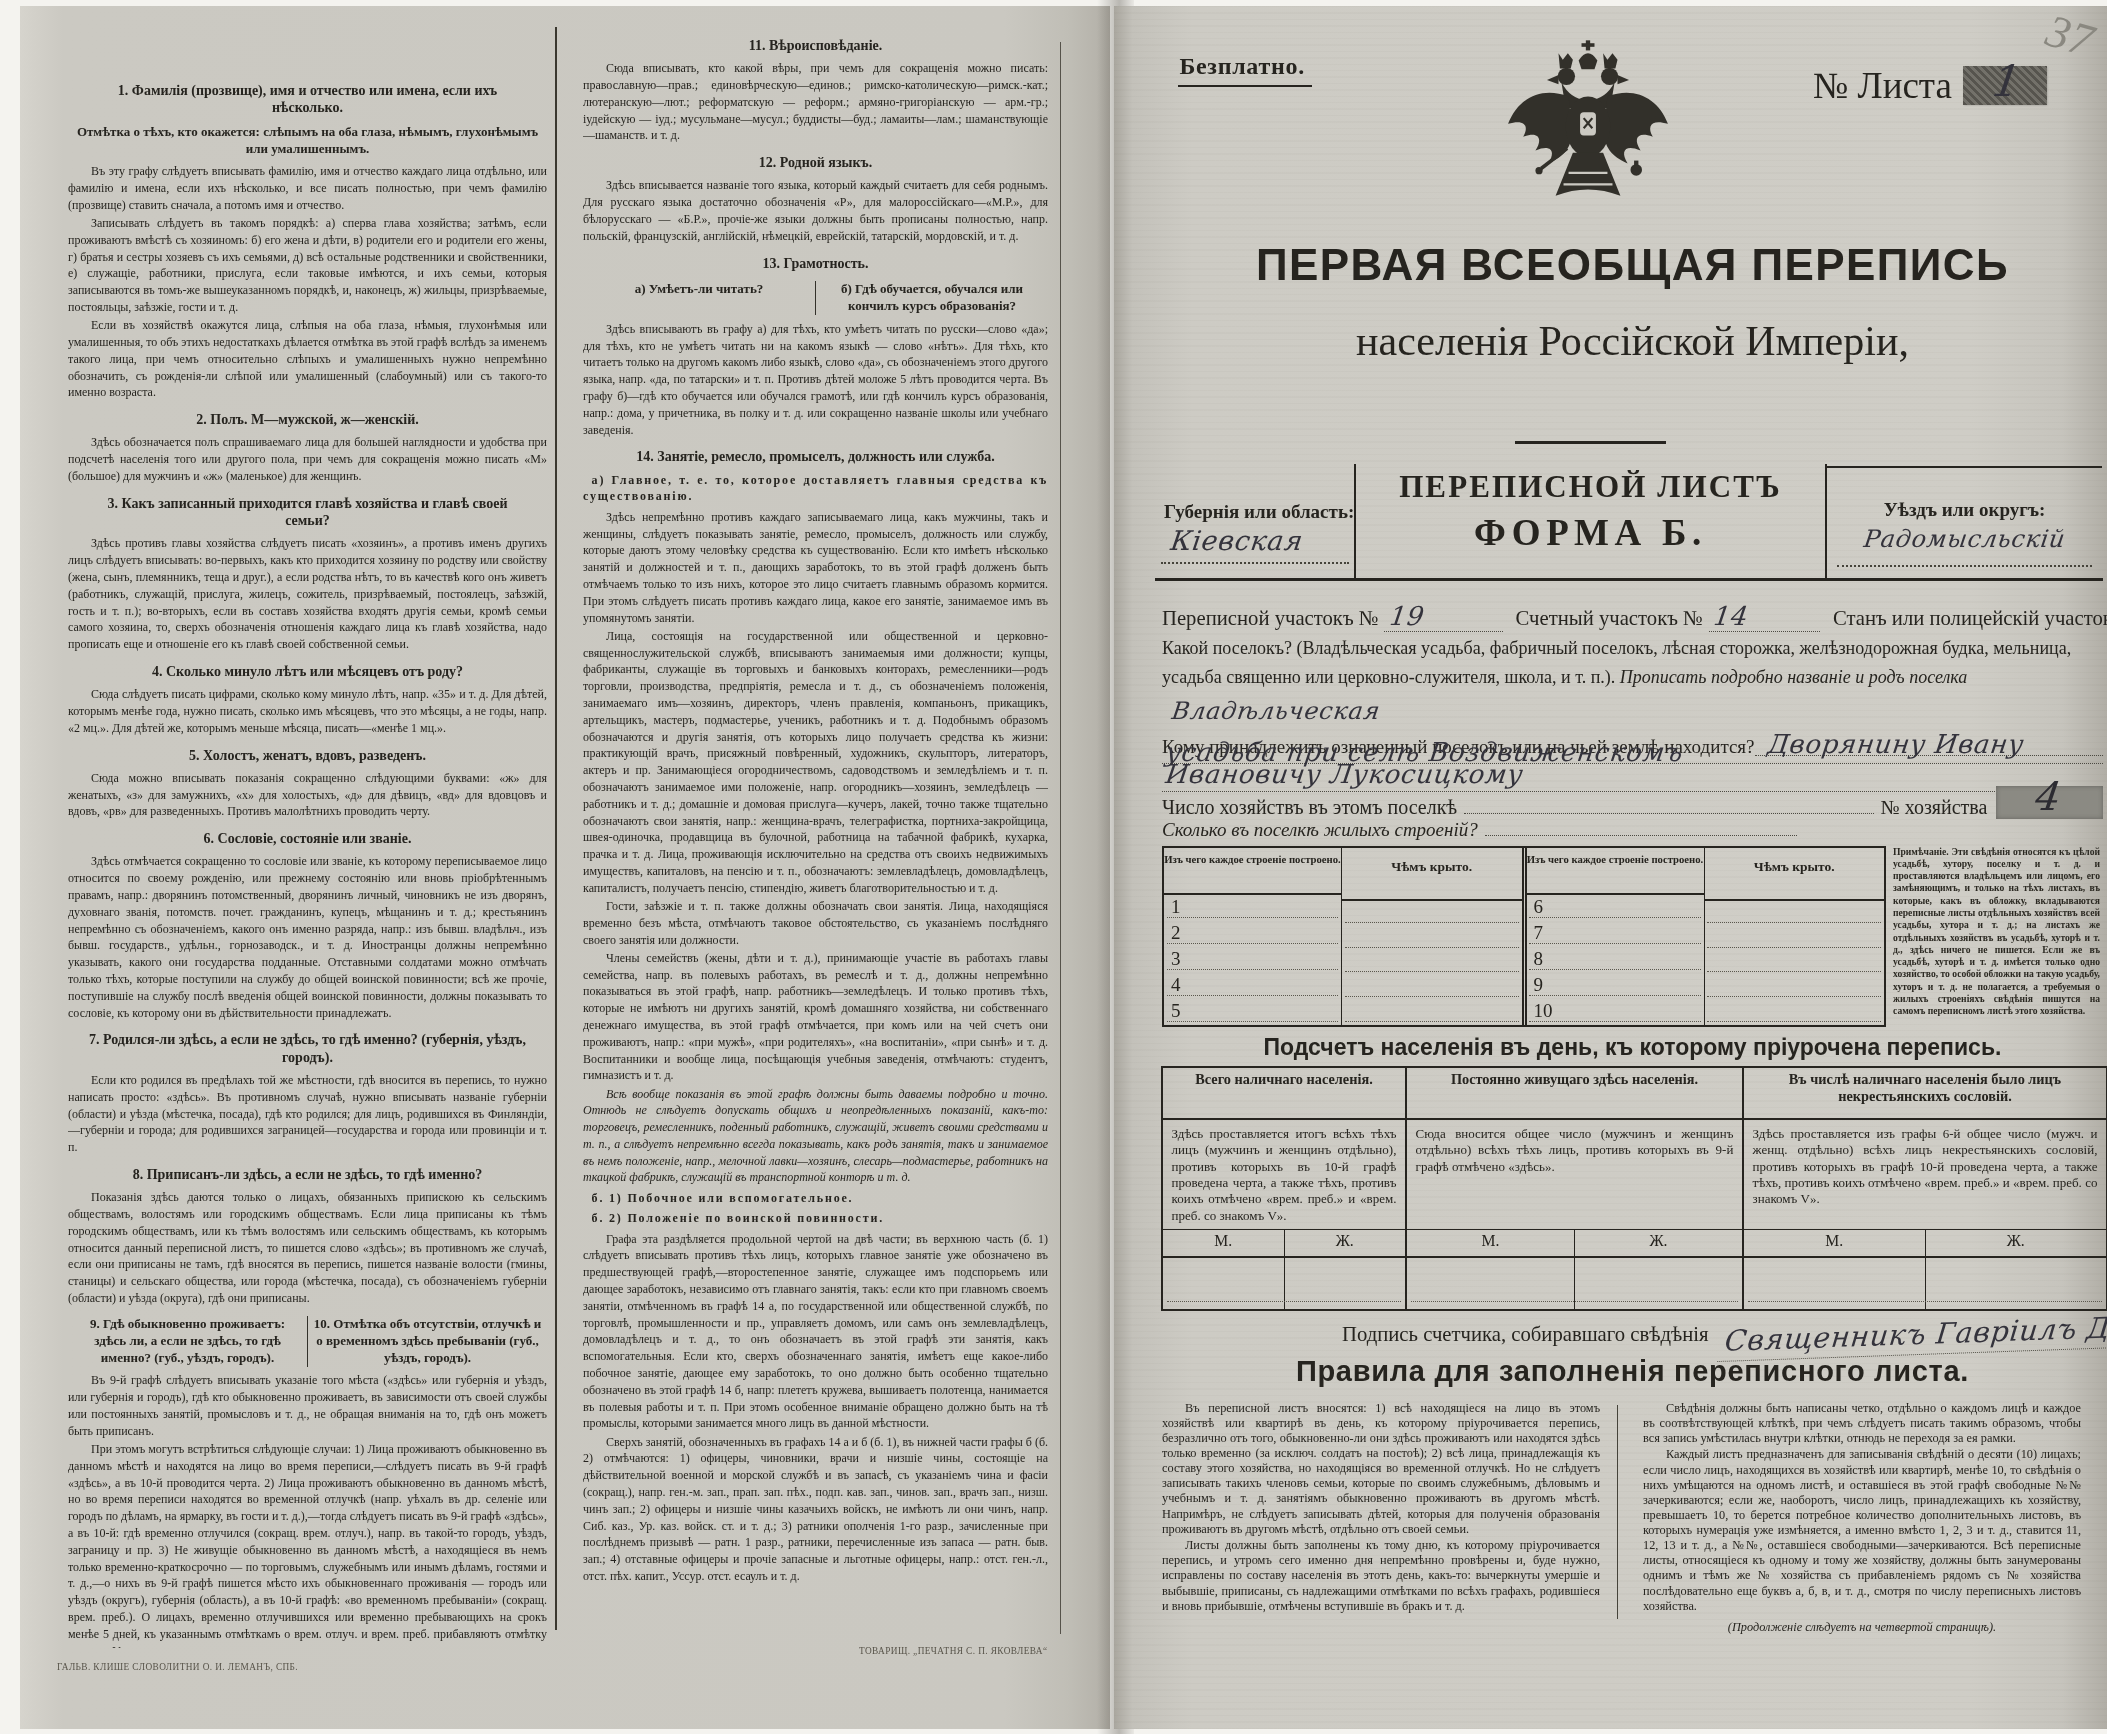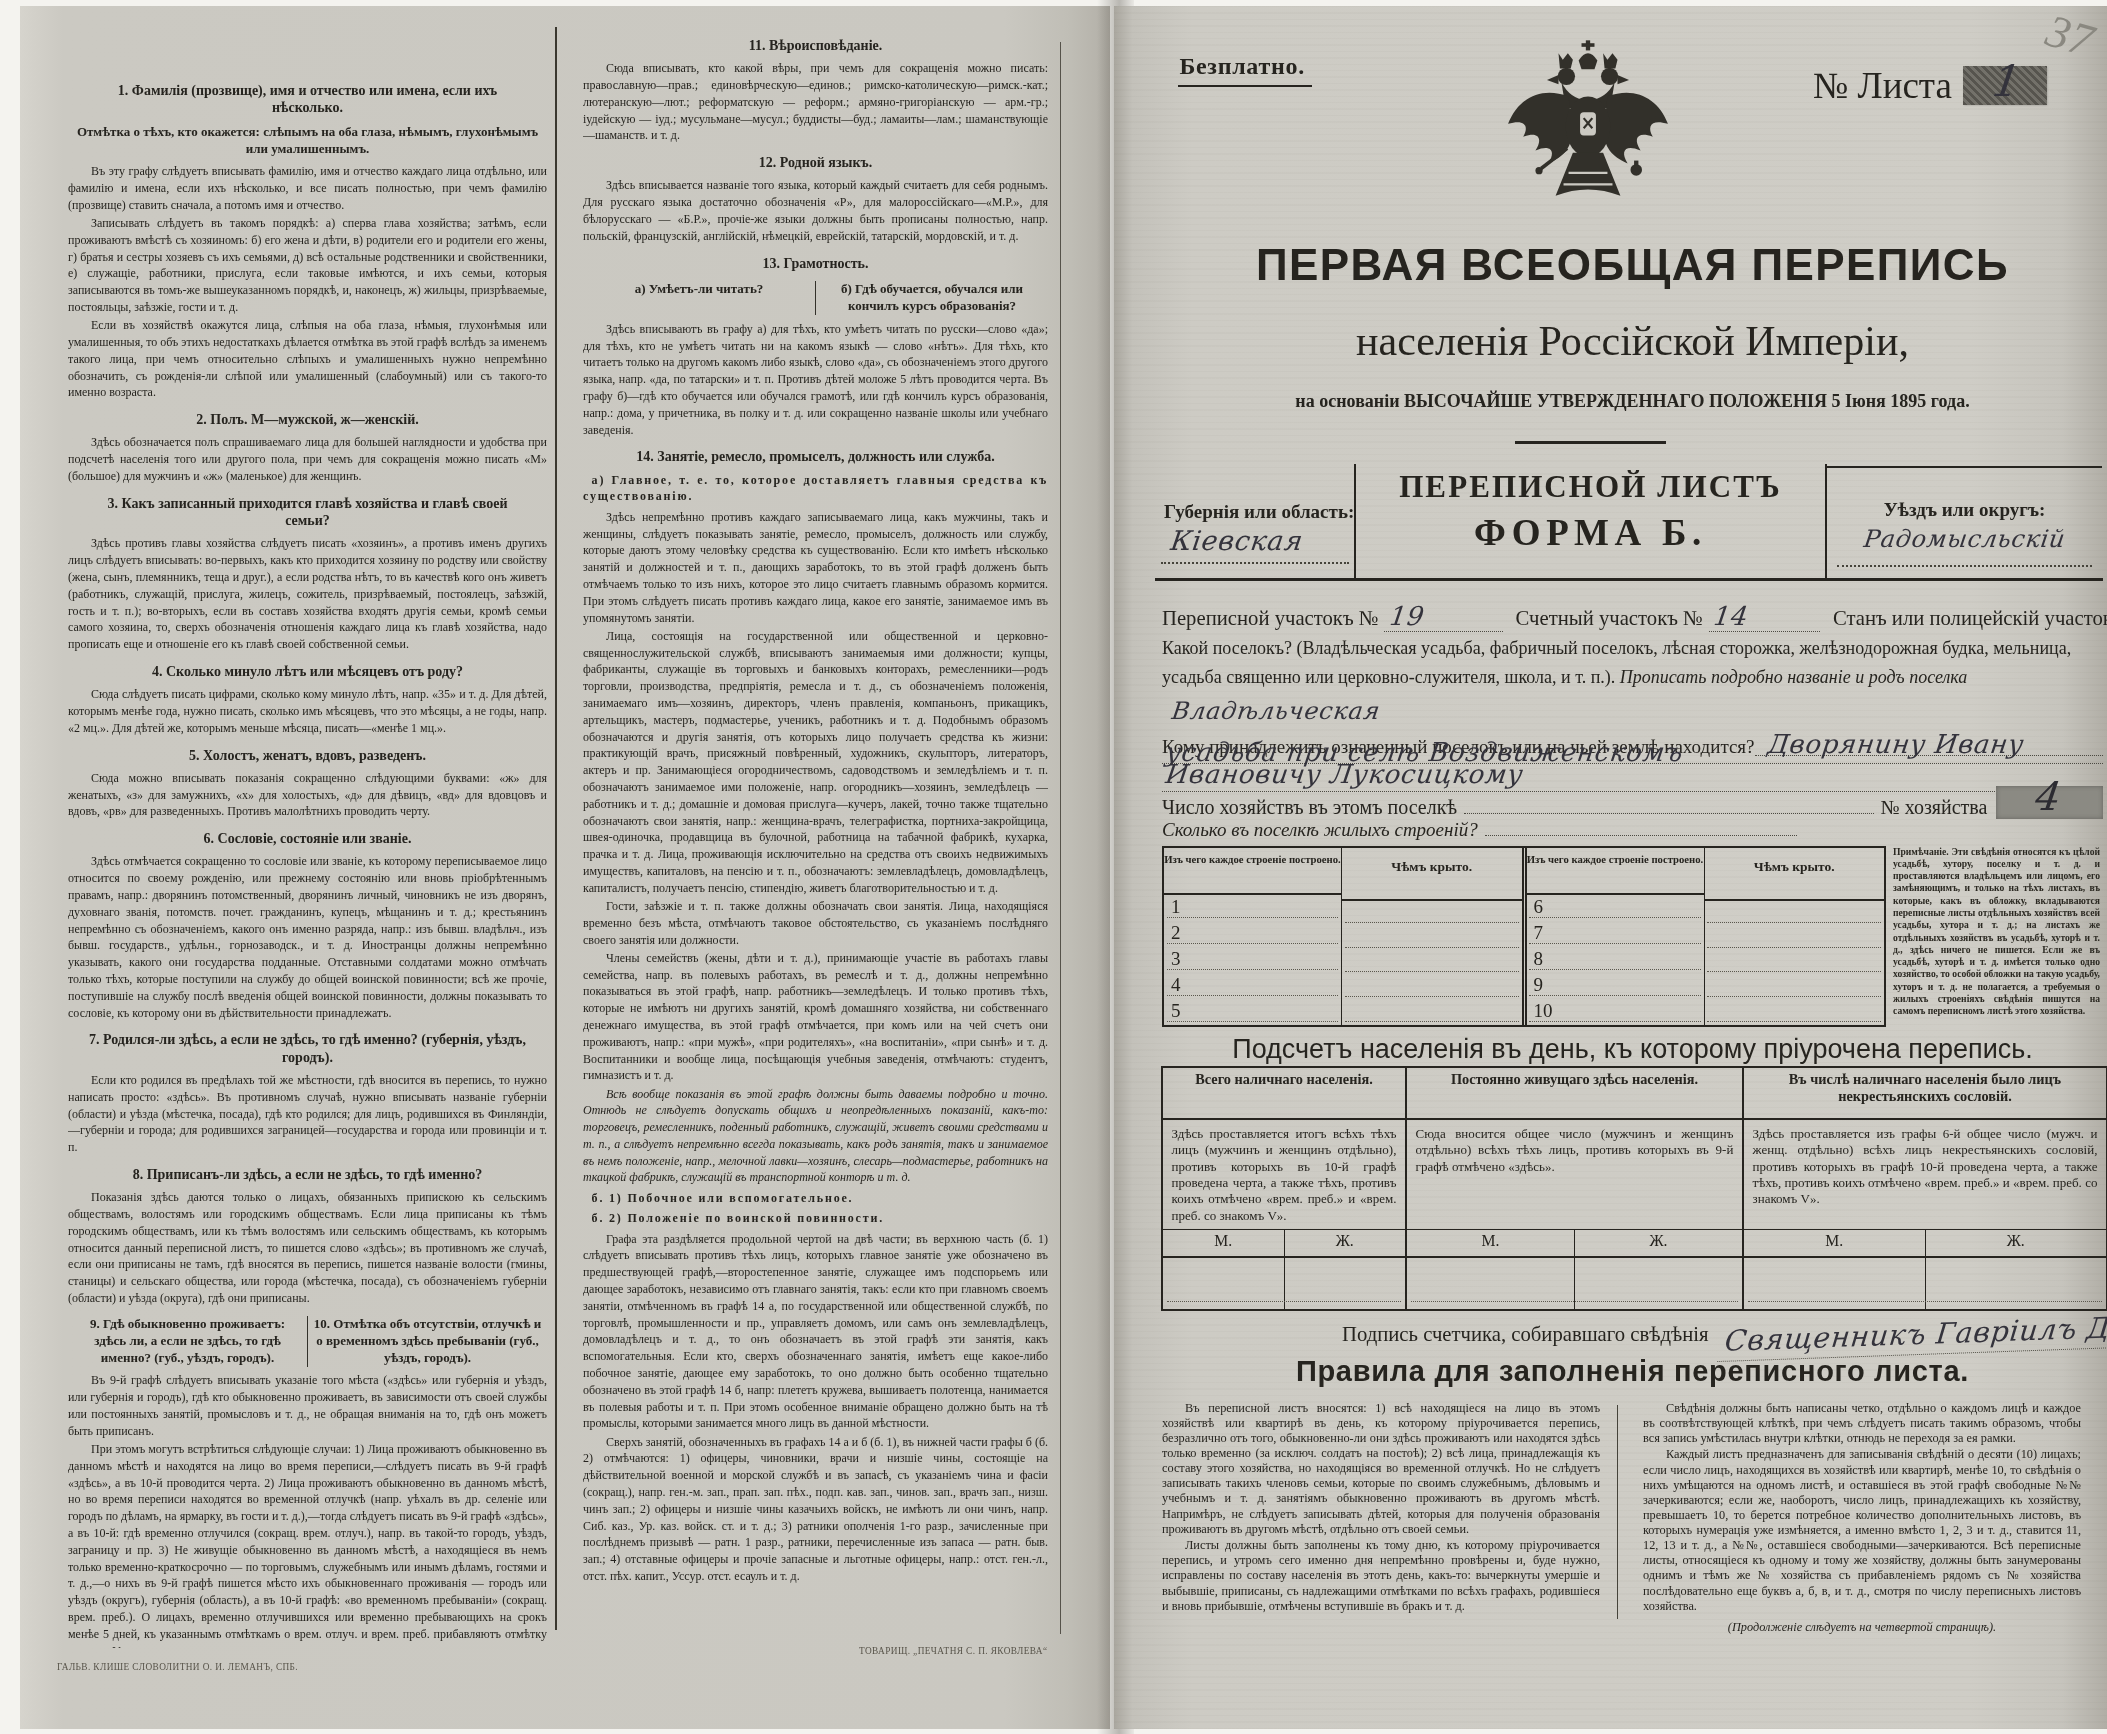--- a/index.html
+++ b/index.html
@@ -96,21 +96,21 @@
   .bcol.roof{flex:1;}
   .bhead{height:40px;font-size:10.7px;font-weight:bold;text-align:center;padding-top:5px;
          border-bottom:2.9px double #26241f;line-height:1.15;}
   .bhead.roofh{font-size:13.5px;padding-top:11.4px;}
   .bcell{flex:1;position:relative;}
   .bcell:after{content:"";position:absolute;left:2.9px;right:2.9px;bottom:2.9px;border-bottom:1.4px dotted #5a574d;}
   .bnum{position:absolute;left:7.1px;top:1.4px;font-size:19px;}
   .note{left:779px;top:840px;width:207px;height:183px;font-size:9.6px;line-height:1.28;
         text-align:justify;font-weight:bold;color:#2b2922;overflow:hidden;}
   .cnt-head{left:48px;top:1028px;width:941px;text-align:center;
-            font-family:"Liberation Sans",sans-serif;font-weight:normal;font-size:27px;}
+            font-family:"Liberation Sans",sans-serif;font-weight:bold;font-size:23px;}
 
   .ptable{left:47px;top:1060px;width:943px;height:241px;border:2.5px solid #26241f;display:flex;}
   .pgroup{display:flex;flex-direction:column;}
   .pg1{width:242px;}
   .pg2{width:335px;border-left:2.5px solid #26241f;border-right:2.5px solid #26241f;}
   .pg3{flex:1;}
   .phead{height:47px;font-size:14.3px;font-weight:bold;text-align:center;padding:3.6px 5.7px 0;
          border-bottom:2.1px double #26241f;line-height:1.15;}
   .pdesc{height:97px;font-size:13px;line-height:1.26;text-align:justify;padding:5.7px 8.6px;
          border-bottom:1.4px solid #26241f;overflow:hidden;}
@@ -230,21 +230,20 @@
     <div class="rp-el sheetno">
       <span>№ Листа</span>
       <span class="nobox">
         <span class="hw">1</span>
       </span>
     </div>
     <div class="rp-el pencil">37</div>
 
     <div class="rp-el t1">ПЕРВАЯ ВСЕОБЩАЯ ПЕРЕПИСЬ</div>
     <div class="rp-el t2">населенія Россійской Имперіи,</div>
-    <div class="rp-el t3">на основаніи ВЫСОЧАЙШЕ УТВЕРЖДЕННАГО ПОЛОЖЕНІЯ 5 Іюня 1895 года.</div>
     <div class="rp-el minirule"></div>
 
     <div class="rp-el gub-label">Губернія или область:</div>
     <div class="rp-el gub-value hw">Кіевская</div>
     <div class="rp-el gub-dots"></div>
 
     <div class="rp-el hc-box">
       <div class="hc-t1">ПЕРЕПИСНОЙ ЛИСТЪ</div>
       <div class="hc-t2">ФОРМА Б.</div>
     </div>

